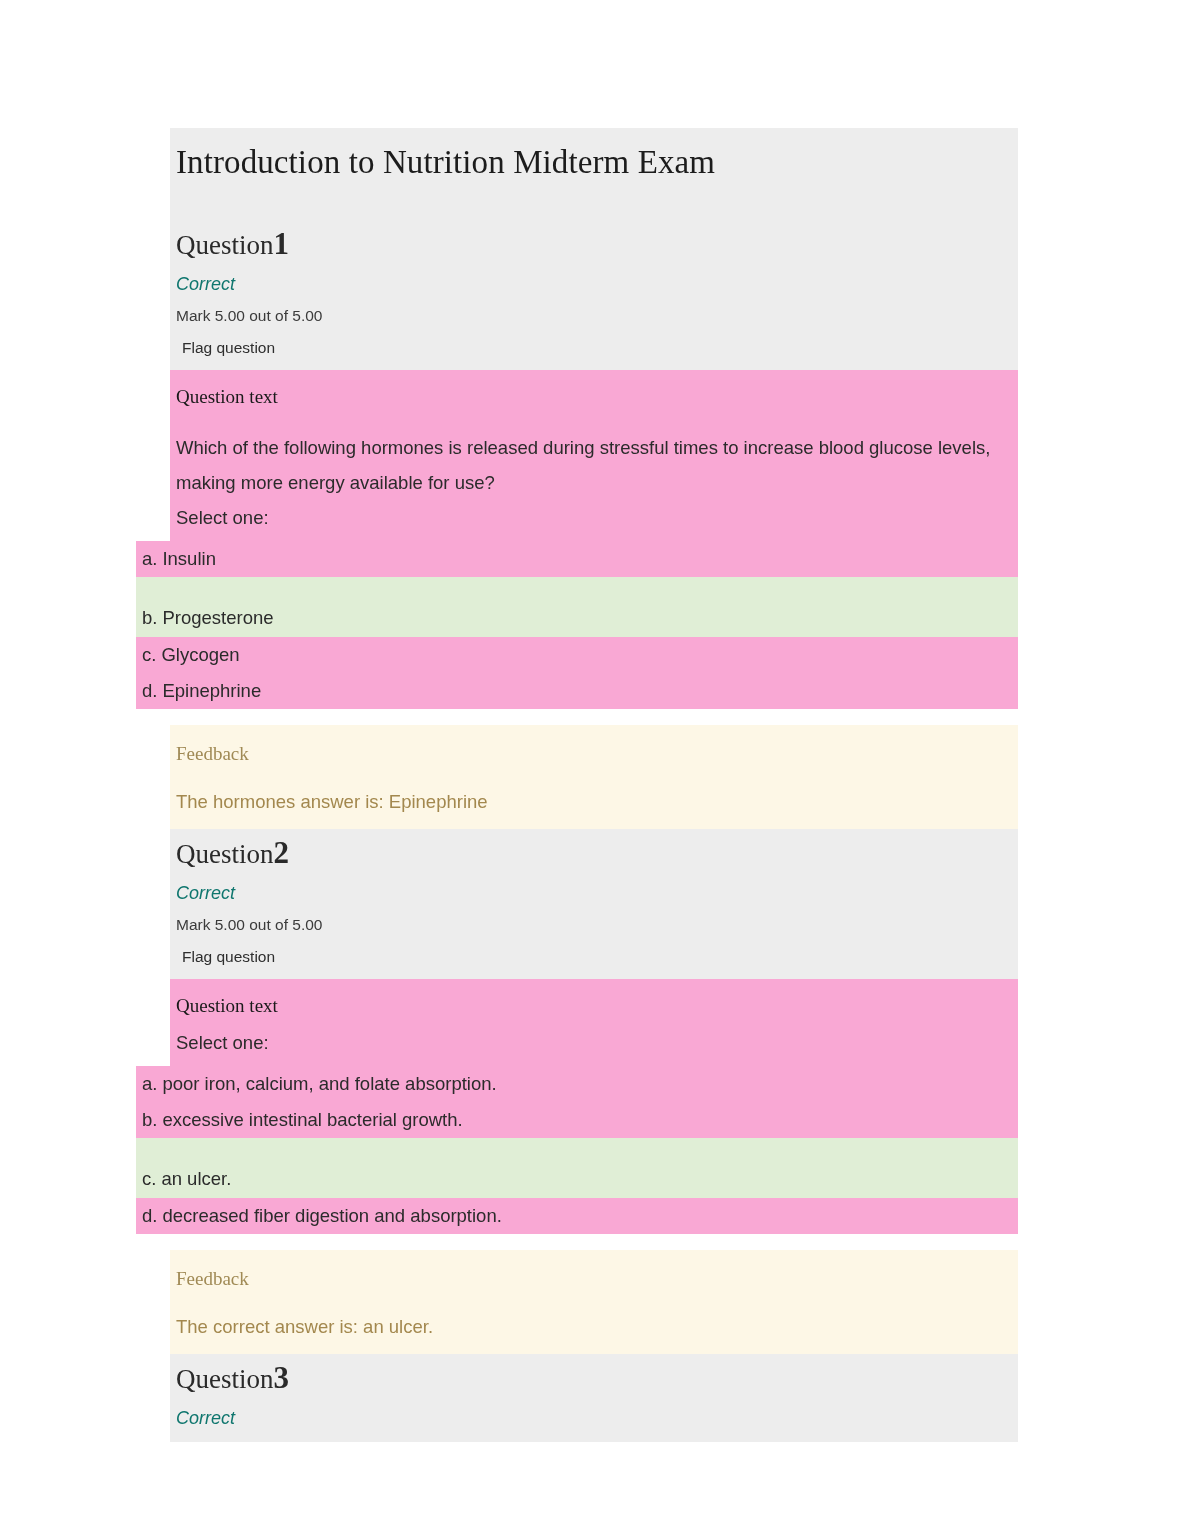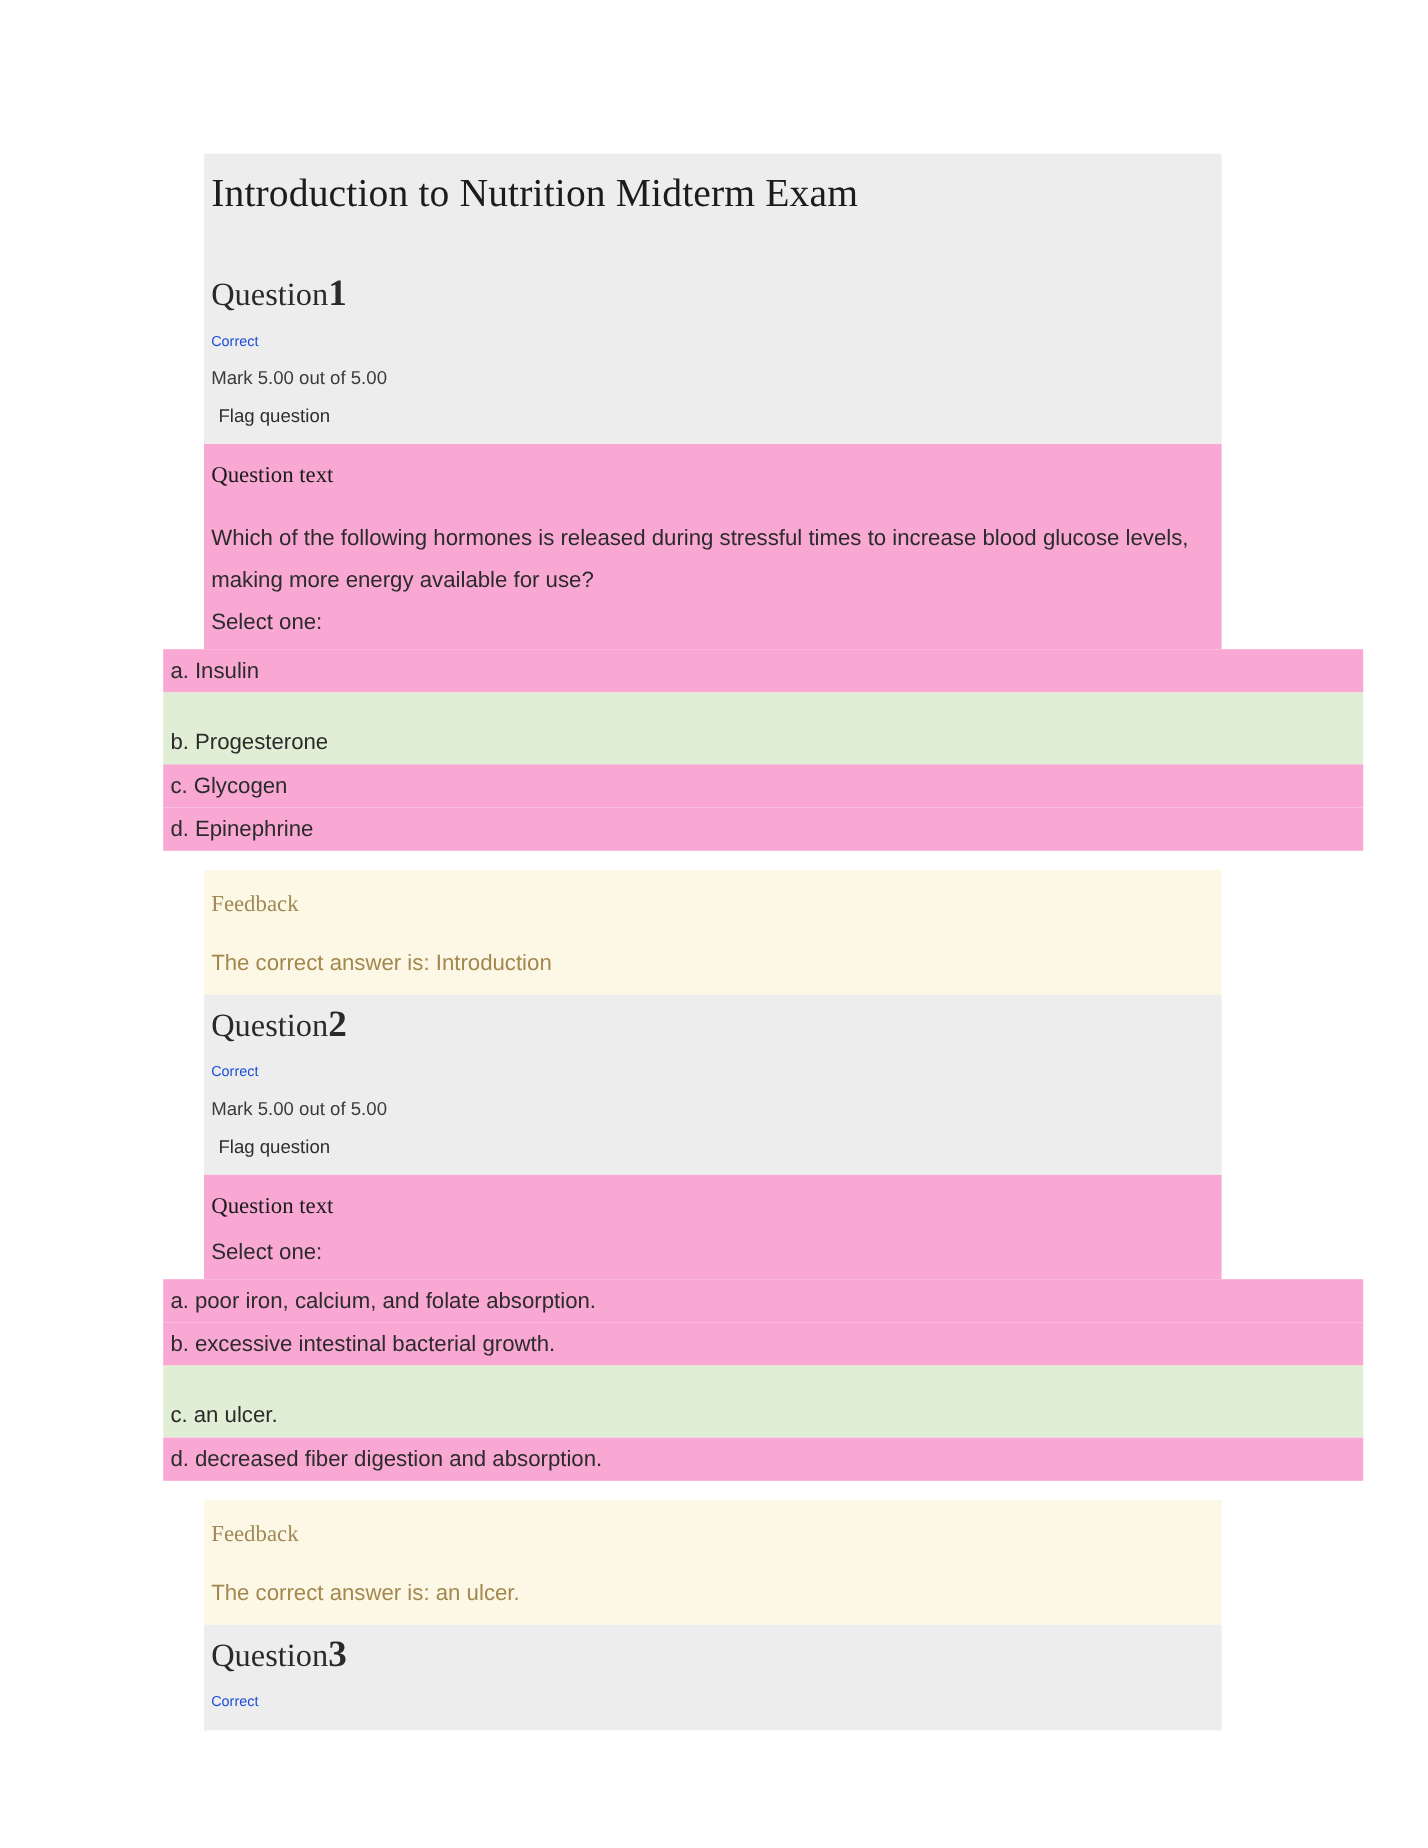--- a/index.html
+++ b/index.html
@@ -36,21 +36,21 @@
 
   
   .inset {
     margin-left: 34px;   
     width: 848px;
     box-sizing: border-box;
   }
   
   .full {
     margin-left: 0;
-    width: 1000px;
+    width: 882px;
     box-sizing: border-box;
   }
 
   .bg-gray   { background: #ededed; }
   .bg-blue   { background: #f9a8d4; }
   .bg-green  { background: #e0eed6; }
   .bg-cream  { background: #fdf7e6; margin-top: 16px; }
 
   
   .exam-title {
@@ -73,24 +73,25 @@
     padding: 4px 0 2px 6px;
     line-height: 40px;
     white-space: nowrap;
   }
   .q-heading .qnum {
     font-weight: 700;
     font-size: 31px;
   }
 
   .q-status {
-    font-size: 12px;
-    color: #1d4ed8;
+    font-size: 18px;
+    color: #0f766e;
     padding: 7px 0 6px 6px;
     line-height: 20px;
+    font-style: italic;
   }
   .q-mark {
     font-size: 15.5px;
     color: #3b3b3b;
     padding: 6px 16px 6px 6px;
     line-height: 20px;
   }
   .q-flag {
     font-size: 15.5px;
     color: #2e2e2e;
@@ -183,21 +184,21 @@
     </div>
     <div class="full opt bg-blue">
       <span class="letter">c.</span><span>Glycogen</span>
     </div>
     <div class="full opt bg-blue">
       <span class="letter">d.</span><span>Epinephrine</span>
     </div>
 
     <div class="inset bg-cream">
       <div class="fb-label">Feedback</div>
-      <div class="fb-text">The correct answer is: Introduction</div>
+      <div class="fb-text">The hormones answer is: Epinephrine</div>
     </div>
 
     <div class="inset bg-gray">
       <div class="q-heading"><span>Question</span><span class="qnum">2</span></div>
       <div class="q-status">Correct</div>
       <div class="q-mark">Mark 5.00 out of 5.00</div>
       <div class="q-flag">Flag question</div>
     </div>
 
     <div class="inset bg-blue">

